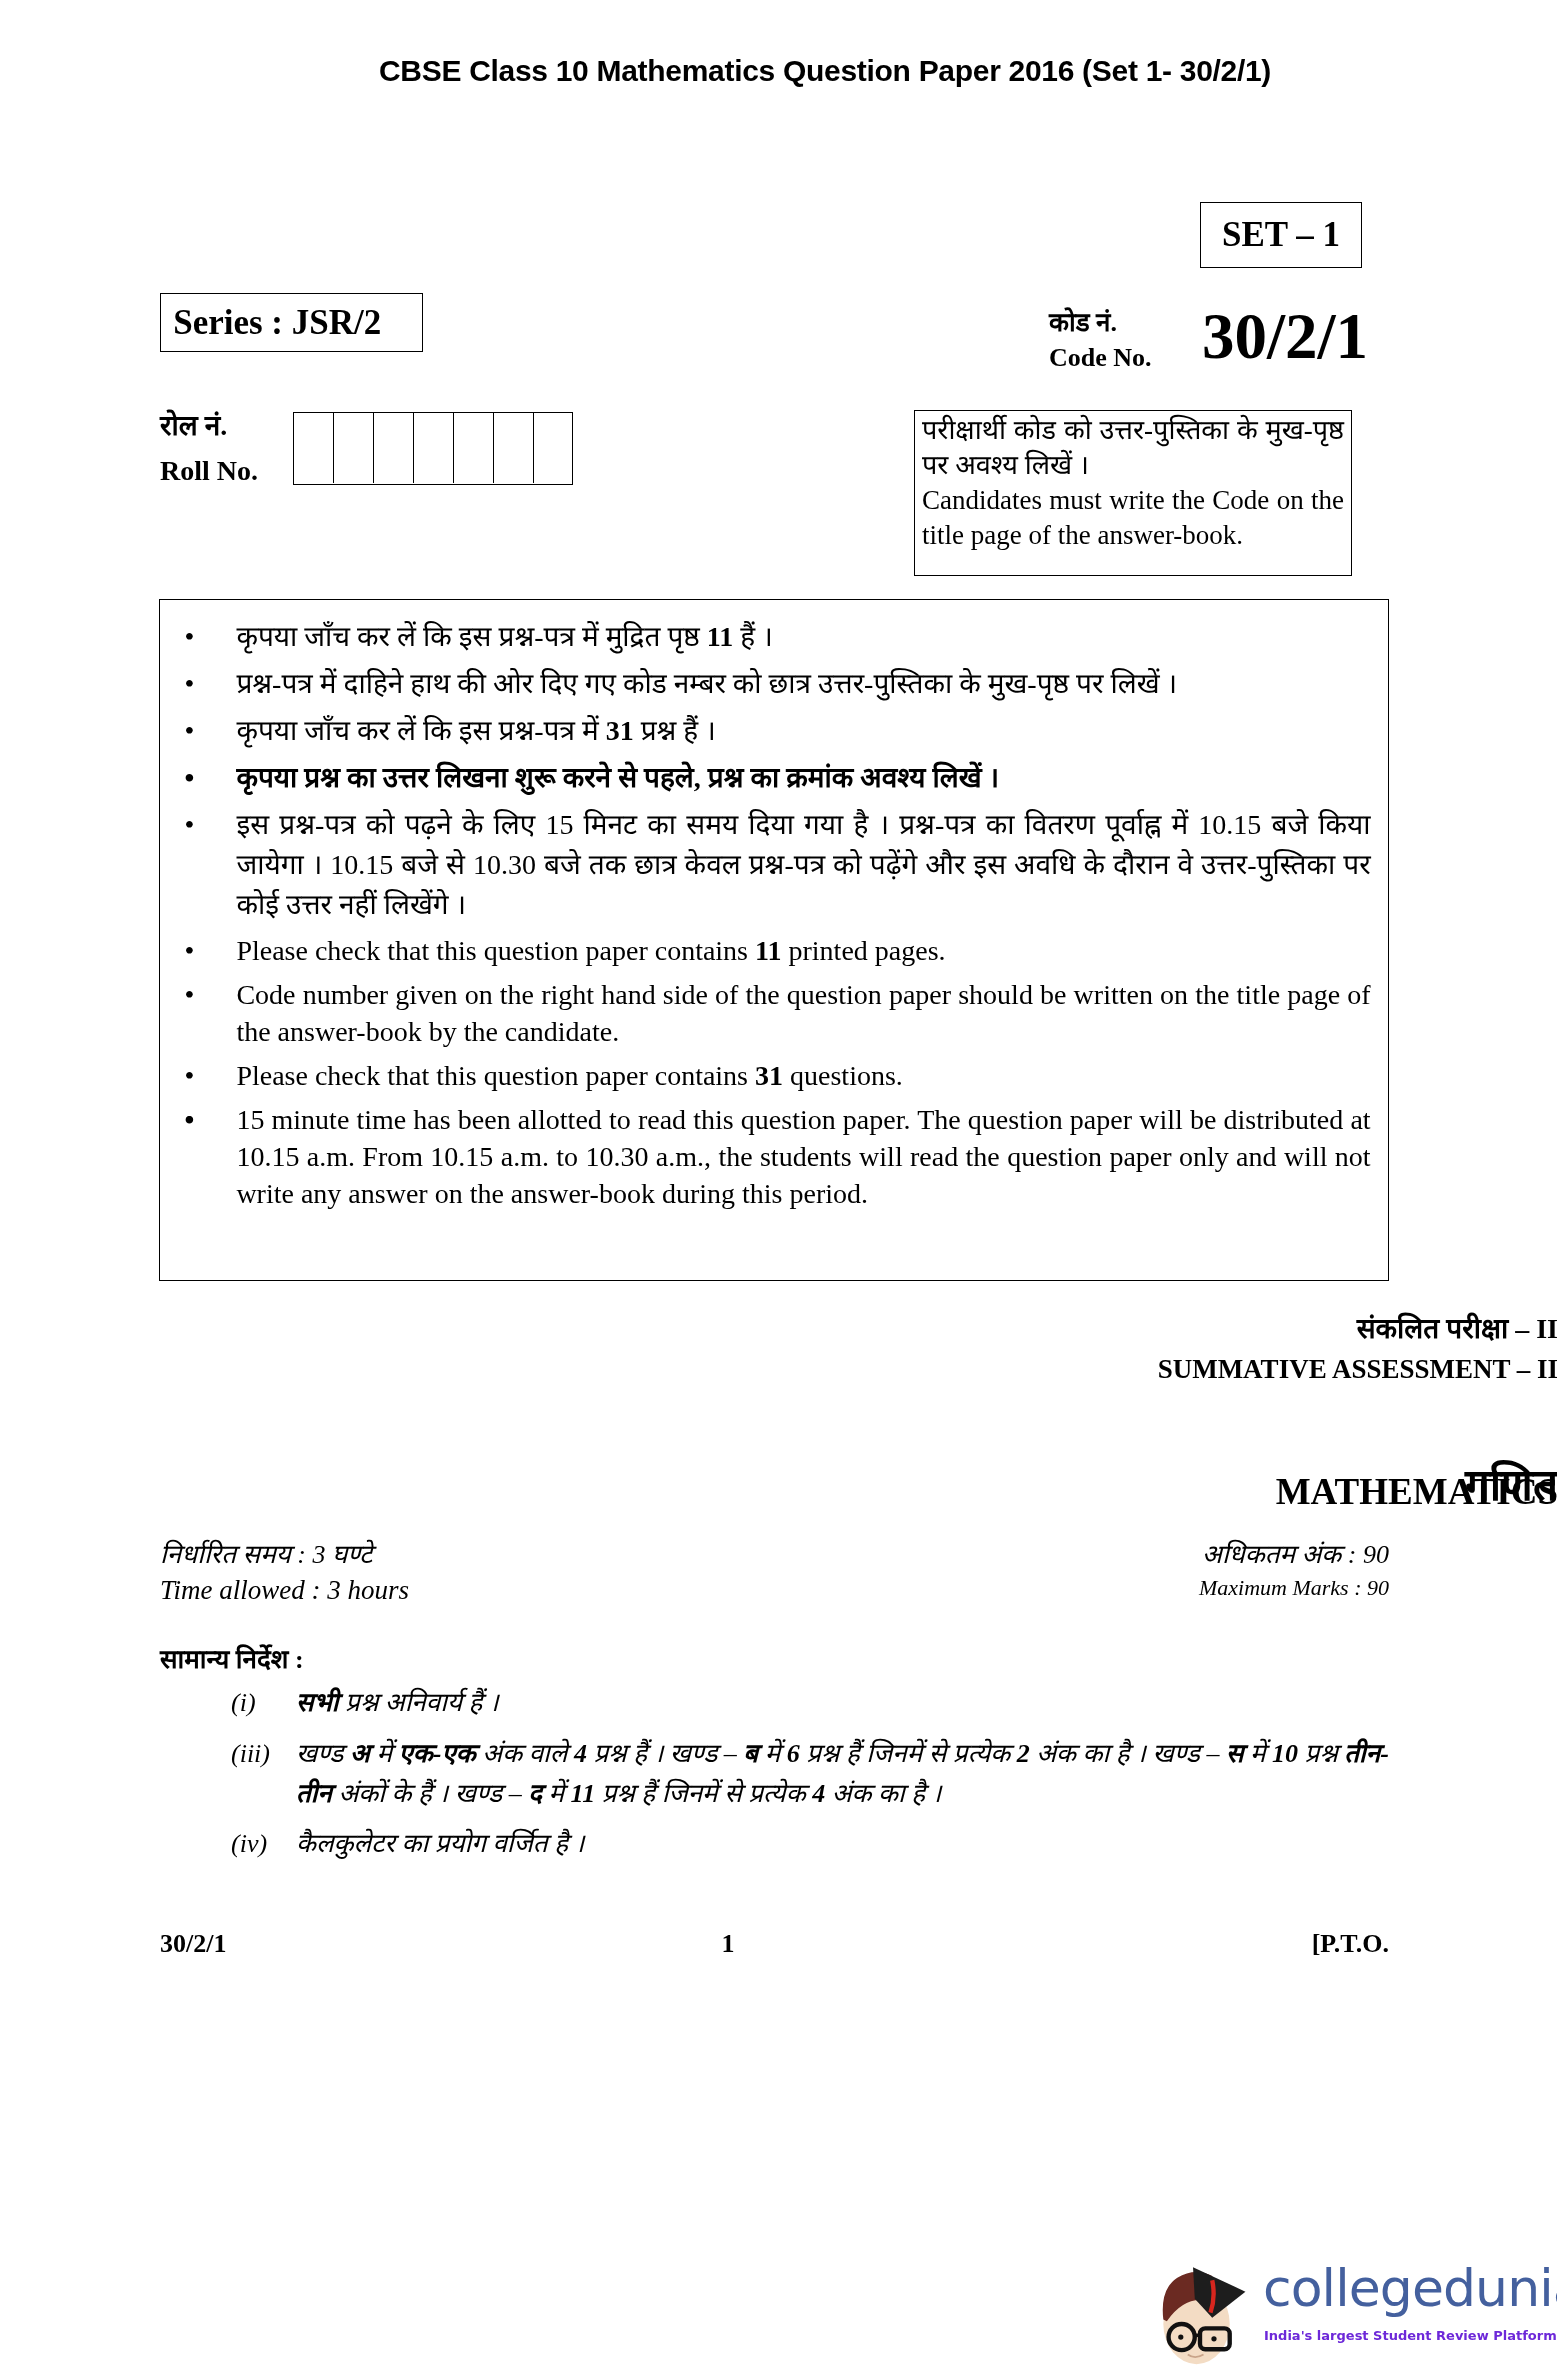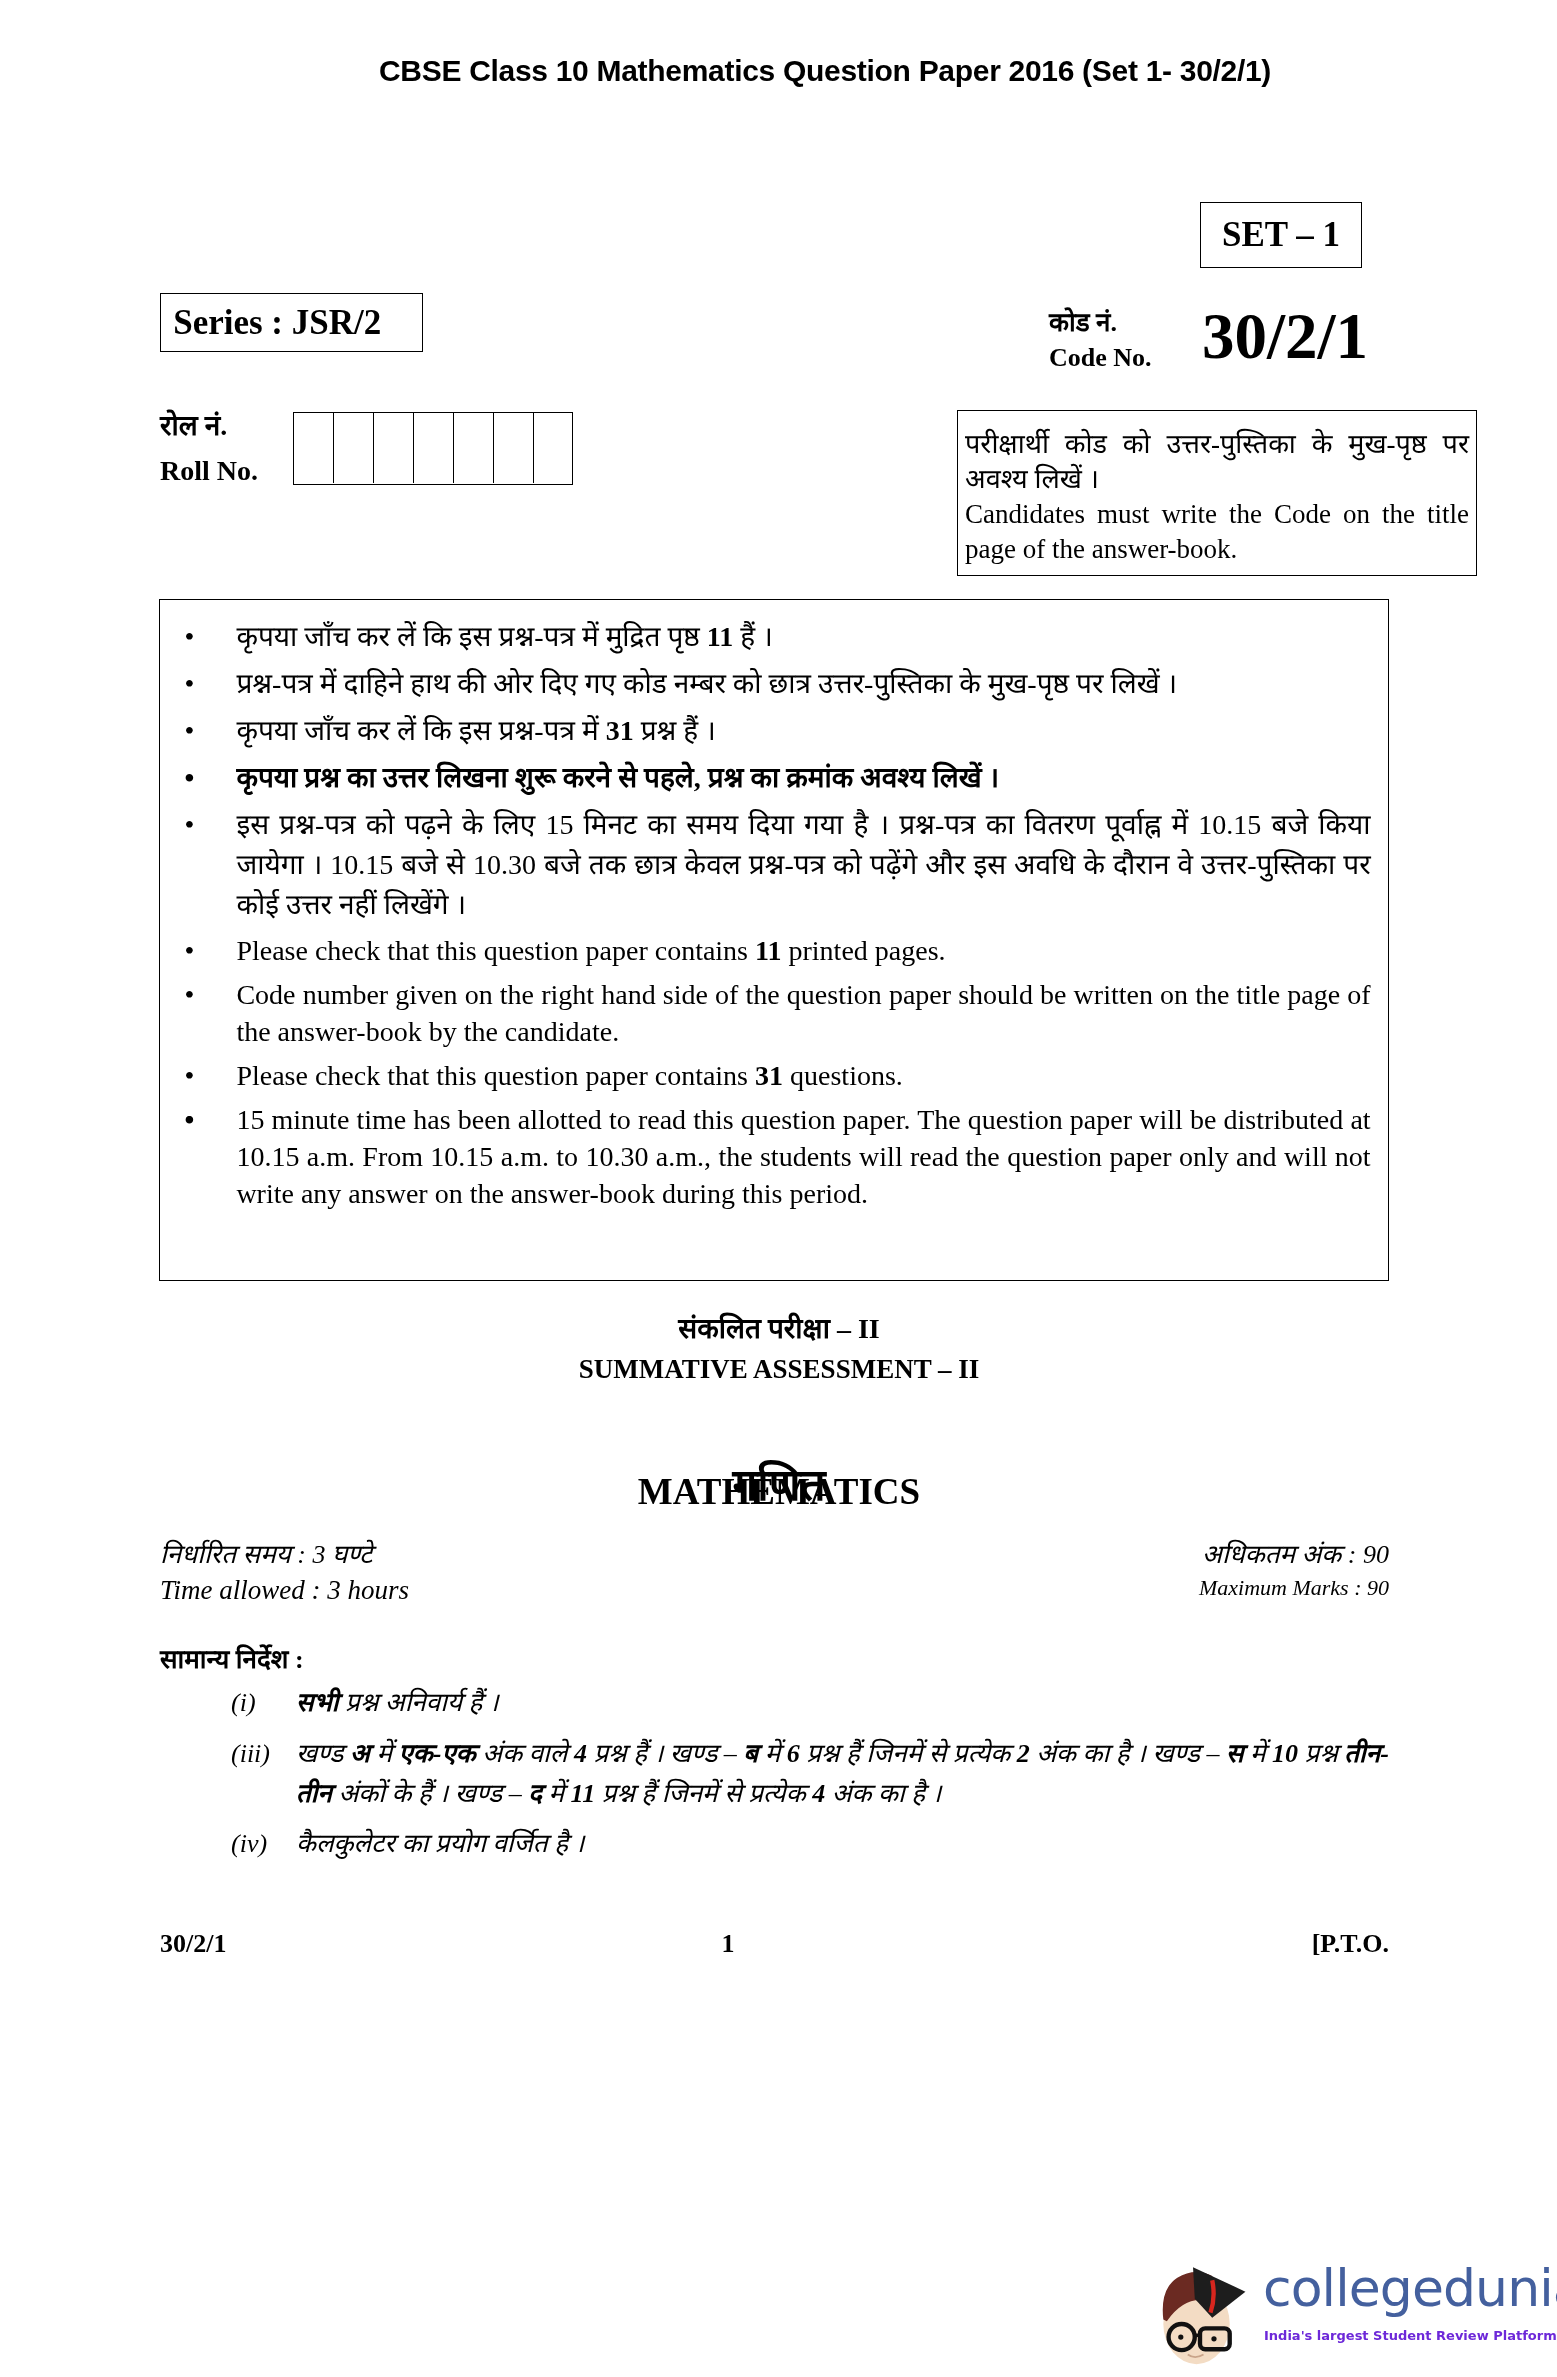--- a/index.html
+++ b/index.html
@@ -7,29 +7,29 @@
   .abs { position: absolute; }
   .banner { top: 54px; left: 0; width: 1558px; text-align: center; font-family: "Liberation Sans", sans-serif; font-weight: bold; font-size: 30px; letter-spacing: -0.3px; margin-left: 46px; }
   .set-box { left: 1200px; top: 202px; width: 162px; height: 66px; border: 1.7px solid #000; box-sizing: border-box; display: flex; align-items: center; justify-content: center; font-weight: bold; font-size: 35px; }
   .series-box { left: 160px; top: 293px; width: 263px; height: 59px; border: 1.7px solid #000; box-sizing: border-box; display: flex; align-items: center; padding-left: 12.2px; font-weight: bold; font-size: 35px; }
   .code-label { left: 1049px; top: 305px; font-weight: bold; font-size: 26px; line-height: 35px; }
   .code-num { left: 1202px; top: 301px; font-weight: bold; font-size: 65px; line-height: 70px; }
   .roll-label { left: 160px; top: 403px; font-weight: bold; font-size: 28px; line-height: 45px; }
   .roll-grid { left: 293px; top: 412px; display: flex; border: 1.7px solid #000; box-sizing: border-box; height: 73px; }
   .roll-cell { width: 40px; height: 70px; border-right: 1.7px solid #000; box-sizing: border-box; }
   .roll-cell:last-child { border-right: none; width: 38px; }
-  .cand-box { left: 914px; top: 410px; width: 520px; height: 166px; border: 1.7px solid #000; box-sizing: border-box; padding: 16px 7px; font-size: 27px; line-height: 35px; text-align: justify; margin-left: 43px; }
+  .cand-box { left: 914px; top: 410px; width: 438px; height: 166px; border: 1.7px solid #000; box-sizing: border-box; padding: 2px 7px; font-size: 27px; line-height: 35px; text-align: justify; }
   .instr-box { left: 159px; top: 599px; width: 1230px; height: 682px; border: 1.7px solid #000; box-sizing: border-box; padding: 17.4px 17.4px 0 24.4px; }
   .instr-box ul { list-style: none; margin: 0; padding: 0; }
   .instr-box li { position: relative; padding-left: 52px; font-size: 28px; line-height: 37px; margin-bottom: 7px; text-align: justify; }
   .instr-box li .bullet { position: absolute; left: 0; top: 0; font-size: 28px; }
   .instr-box li.hi { line-height: 40px; margin-bottom: 7px; }
   .instr-box li.en { line-height: 37px; margin-bottom: 7px; }
   .bold { font-weight: bold; }
-  .center { left: 0; width: 1558px; text-align: center; font-weight: bold; }
+  .center { left: 0; width: 1558px; text-align: right; font-weight: bold; }
   .sa-hi { top: 1308px; font-size: 28px; }
   .sa-en { top: 1354px; font-size: 27px; }
   .subj-hi { top: 1413px; font-size: 44px; margin-top: 40px; }
   .subj-en { top: 1470px; font-size: 37px; }
   .time-hi { left: 160px; top: 1535px; font-style: italic; font-size: 26px; }
   .time-en { left: 160px; top: 1575px; font-style: italic; font-size: 27px; }
   .marks-hi { right: 169px; top: 1535px; font-style: italic; font-size: 26px; }
   .marks-en { right: 169px; top: 1575px; font-style: italic; font-size: 22px; }
   .gi-head { left: 160px; top: 1640px; font-weight: bold; font-size: 26px; }
   .gi-list { left: 231px; top: 1683px; width: 1160px; font-style: italic; font-size: 26px; }

